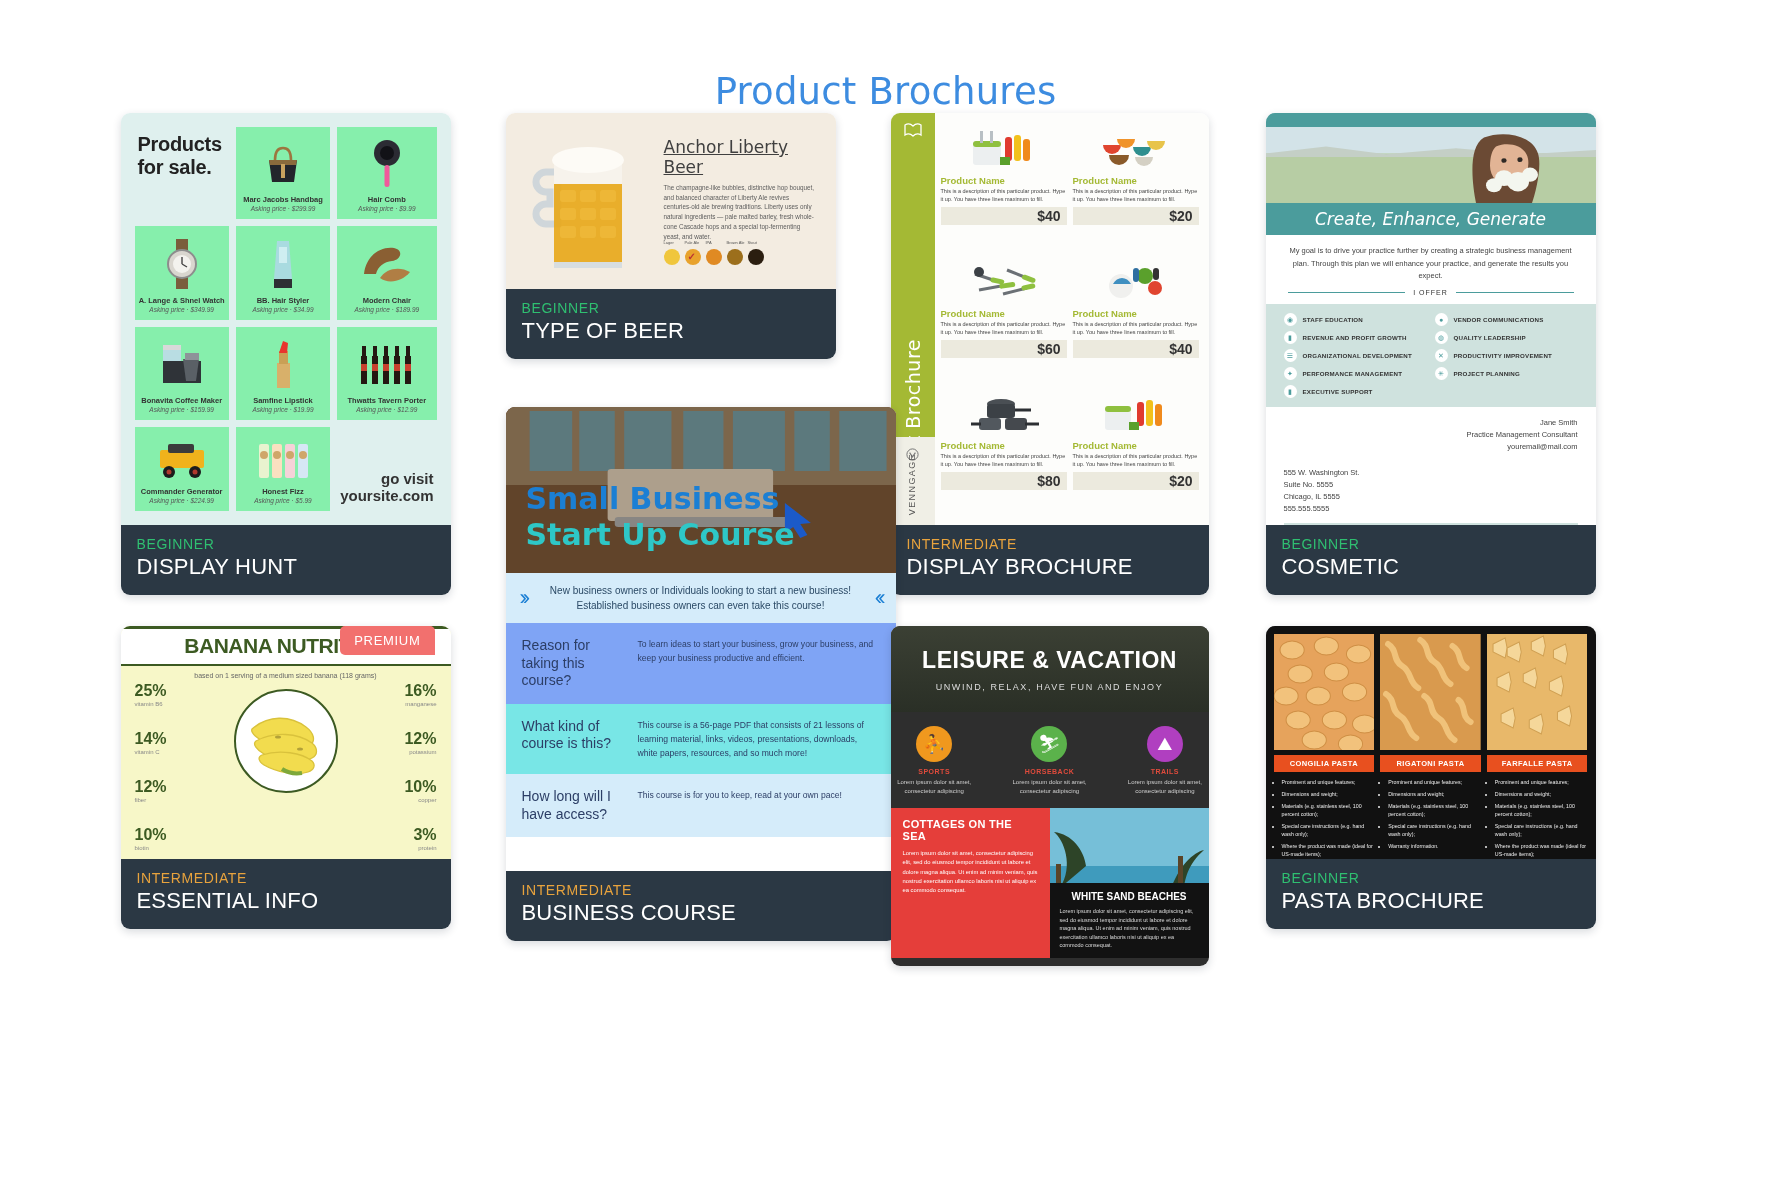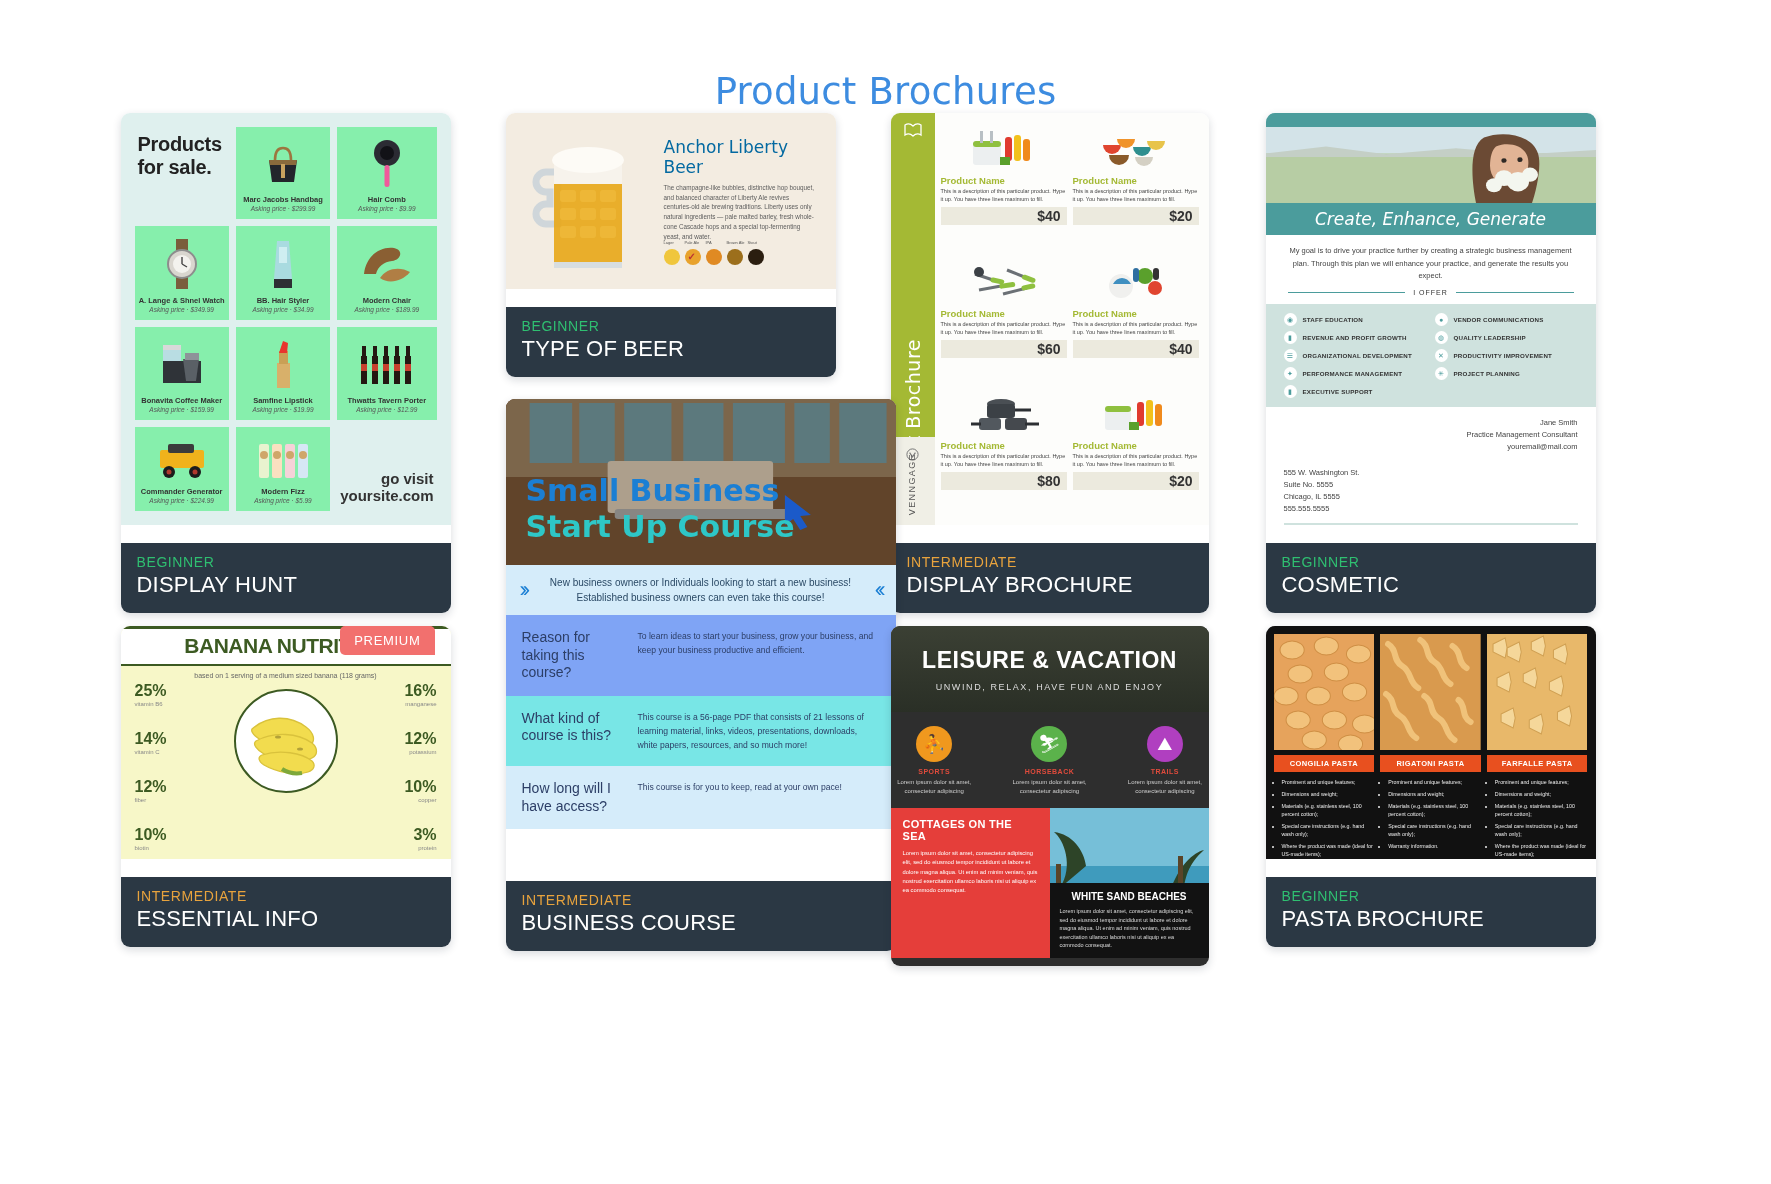--- a/index.html
+++ b/index.html
@@ -30,21 +30,20 @@
     position:absolute;
     border-radius:9px;
     overflow:hidden;
     background:#fff;
     box-shadow:0 3px 9px rgba(20,30,50,.16);
   }
   .thumb { position:relative; overflow:hidden; background:#fff; }
   .footer {
     background:#2b3844;
     padding:10px 16px 14px 16px;
-    margin-top:18px;
   }
   .level { font-size:14px; letter-spacing:.6px; font-weight:400; line-height:1.3; }
   .level.beginner{ color:#2fbf71; }
   .level.intermediate{ color:#e8a33d; }
   .cardname { color:#fff; font-size:22px; letter-spacing:.2px; line-height:1.25; font-weight:400;}
   .premium-badge{
     position:absolute; top:0; right:16px;
     background:#f2706e; color:#fff;
     font-size:13px; letter-spacing:.7px;
     padding:7px 14px; border-radius:5px 5px 0 5px;
@@ -59,21 +58,21 @@
             padding:6px 3px 7px; }
   .ph-cell.head{ background:transparent; align-items:flex-start; justify-content:flex-start; padding-top:6px;}
   .ph-cell.visit{ background:transparent; align-items:flex-end; justify-content:flex-end; }
   .ph-img{ flex:1; width:100%; display:flex; align-items:center; justify-content:center; }
   .ph-name{ font-size:7.5px; font-weight:bold; color:#333; text-align:center; line-height:1.2; }
   .ph-price{ font-size:6.5px; color:#555; font-style:italic; text-align:center; margin-top:1px;}
   .go-visit{ font-size:15px; font-weight:bold; color:#333; text-align:right; line-height:1.15; }
 
   
   .beer-body{ background:#f3ece1; height:176px; position:relative; display:flex; align-items:center; padding:0 18px; }
-  .beer-title{ font-size:17px; color:#0369a1; font-family:"DejaVu Sans",sans-serif; }
+  .beer-title{ font-size:17px; color:#404040; font-family:"DejaVu Sans",sans-serif;text-decoration:underline; }
   .beer-text{ font-size:6.3px; color:#5c5c5c; line-height:1.55; margin-top:6px; }
   .swatch-row{ display:flex; gap:5px; margin-top:8px; }
   .swatch{ width:16px; height:16px; border-radius:50%; position:relative;}
   .swatch-lbl{ position:absolute; top:-9px; left:0; font-size:4px; color:#555; white-space:nowrap;}
   .check{ position:absolute; left:3px; top:2px; color:#b33; font-size:10px; font-weight:bold;}
 
   
   .db-wrap{ display:flex; height:100%; background:#fdfdfb; }
   .db-side{ width:44px; background:#a4b934; color:#fff; position:relative; }
   .db-side-lower{ position:absolute; bottom:0; left:0; right:0; height:88px; background:#f0efe6; color:#555;}
@@ -317,21 +316,21 @@
               <rect x="29" y="6" width="10" height="34" rx="2" fill="#f6d2d8"></rect>
               <rect x="42" y="6" width="10" height="34" rx="2" fill="#d6e7f5"></rect>
               <g fill="#cfa66a">
                   <circle cx="8" cy="17" r="4"></circle>
                   <circle cx="21" cy="17" r="4"></circle>
                   <circle cx="34" cy="17" r="4"></circle>
                   <circle cx="47" cy="17" r="4"></circle>
                 </g>
             </svg>
           </div>
-          <div class="ph-name">Modern Fizz</div>
+          <div class="ph-name">Honest Fizz</div>
           <div class="ph-price">Asking price · $5.99</div>
         </div>
         <div class="ph-cell visit">
           <div class="go-visit">
             <span>go visit</span><br>
             <span>yoursite.com</span>
           </div>
         </div>
       </div>
     </div>
@@ -678,21 +677,21 @@
           </div>
         </div>
       </div>
     </div>
     <div class="footer">
       <div class="level intermediate">INTERMEDIATE</div>
       <div class="cardname">ESSENTIAL INFO</div>
     </div>
   </div>
 
-  <div class="card" style="left:385px;top:286px;width:390px;">
+  <div class="card" style="left:385px;top:294px;width:390px;">
     <div class="thumb bc" style="height:464px;">
       <div class="bc-hero">
         <svg width="100%" height="100%" viewBox="0 0 330 166" preserveAspectRatio="none">
           <rect width="330" height="166" fill="#6b4a2e"></rect>
           <rect width="330" height="78" fill="#8c7356"></rect>
           <g fill="#5f8f9e" opacity=".85">
               <rect x="20" y="4" width="36" height="60"></rect>
               <rect x="62" y="4" width="30" height="60"></rect>
               <rect x="100" y="4" width="40" height="60"></rect>
               <rect x="150" y="4" width="34" height="60"></rect>

